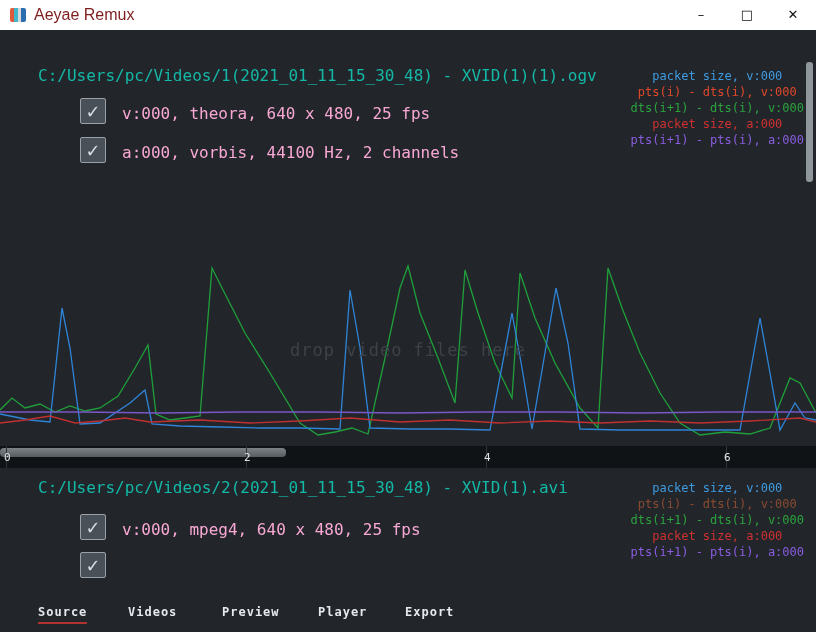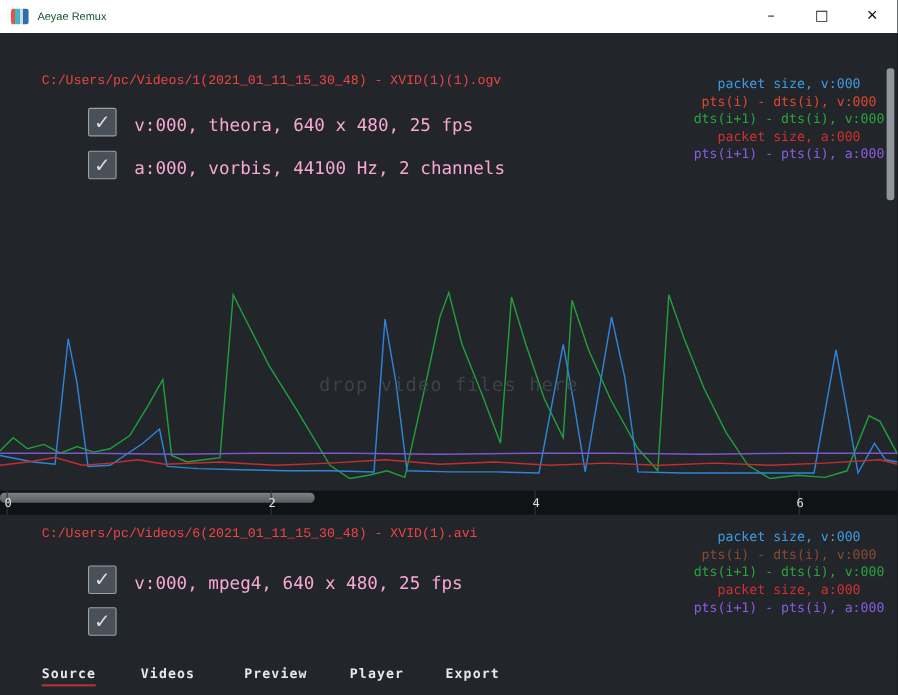--- a/index.html
+++ b/index.html
@@ -3,34 +3,34 @@
 <meta charset="utf-8">
 <style>
   * { margin:0; padding:0; box-sizing:border-box; }
   body { background:#000; font-family:"DejaVu Sans Mono", monospace; }
   .app { position:relative; width:816px; height:632px; background:#22262b; overflow:hidden; }
 
   
   .titlebar { position:absolute; top:0; left:0; width:816px; height:30px; background:#ffffff; display:flex; align-items:center; }
   .app-icon { width:16px; height:14px; margin-left:10px; border-radius:2px;
     background:linear-gradient(90deg,#e05a3a 0 4px,#3fb6c9 4px 8px,#d8d8d8 8px 11px,#2b6fb0 11px 16px); }
-  .win-title { margin-left:8px; font-family:"Liberation Sans", sans-serif; font-size:10px; color:#14532d; }
+  .win-title { margin-left:8px; font-family:"Liberation Sans", sans-serif; font-size:16px; color:#7f1d1d; }
   .win-controls { position:absolute; right:0; top:0; height:30px; display:flex; }
   .win-btn { width:46px; height:30px; border:none; background:transparent; font-family:"DejaVu Sans", sans-serif;
     font-size:13px; color:#111; cursor:default; line-height:30px; }
 
   
   .menubar { position:absolute; top:30px; left:0; width:816px; height:26px; background:#ffffff; display:flex; align-items:center; padding-left:6px; }
   .menu-item { font-family:"Liberation Sans", sans-serif; font-size:12px; color:#111; padding:0 12px; line-height:26px; }
 
   
   .pane { position:absolute; left:0; width:816px; }
   .pane-top { top:56px; height:172px; }
   .pane-bottom { top:468px; height:130px; }
-  .file-path { position:absolute; left:38px; top:10px; font-size:12px; color:#ef4444; white-space:pre;font-family:Liberation Mono, monospace; }
+  .file-path { position:absolute; left:38px; top:10px; font-size:16px; color:#14b8a6; white-space:pre; }
   .legend { position:absolute; right:12px; top:12px; text-align:center; }
   .legend-line { font-size:12px; line-height:16px; white-space:pre; }
   .checkbox { position:absolute; width:26px; height:26px; background:#4a5058; border:1px solid #9aa0a7;
     border-radius:2px; display:flex; align-items:center; justify-content:center; }
   .checkbox .mark { color:#d9dee3; font-size:18px; font-weight:bold; font-family:"DejaVu Sans", sans-serif; }
   .track-label { position:absolute; font-size:16px; color:#f9a8d4; white-space:pre; }
   .cb1 { left:80px; top:42px; } .lb1 { left:122px; top:48px; }
   .cb2 { left:80px; top:81px; } .lb2 { left:122px; top:87px; }
   .pane-bottom .cb1 { top:46px; } .pane-bottom .lb1 { top:52px; }
   .pane-bottom .cb2 { top:84px; } .pane-bottom .lb2 { top:90px; }
@@ -110,21 +110,21 @@
     <div class="ruler-tick t2"></div>
     <div class="ruler-tick t4"></div>
     <div class="ruler-tick t6"></div>
     <span class="ruler-label l0">0</span>
     <span class="ruler-label l2">2</span>
     <span class="ruler-label l4">4</span>
     <span class="ruler-label l6">6</span>
   </div>
 
   <div class="pane pane-bottom">
-    <div class="file-path">C:/Users/pc/Videos/6(2021_01_11_15_30_48) - XVID(1).avi</div>
+    <div class="file-path">C:/Users/pc/Videos/2(2021_01_11_15_30_48) - XVID(1).avi</div>
     <div class="legend">
       <div class="legend-line" style="color: rgb(62, 155, 224);">packet size, v:000</div>
       <div class="legend-line" style="color: rgb(138, 74, 48);">pts(i) - dts(i), v:000</div>
       <div class="legend-line" style="color: rgb(42, 163, 60);">dts(i+1) - dts(i), v:000</div>
       <div class="legend-line" style="color: rgb(208, 48, 48);">packet size, a:000</div>
       <div class="legend-line" style="color: rgb(138, 92, 224);">pts(i+1) - pts(i), a:000</div>
     </div>
     <div class="checkbox cb1">
       <span class="mark">✓</span>
     </div>

